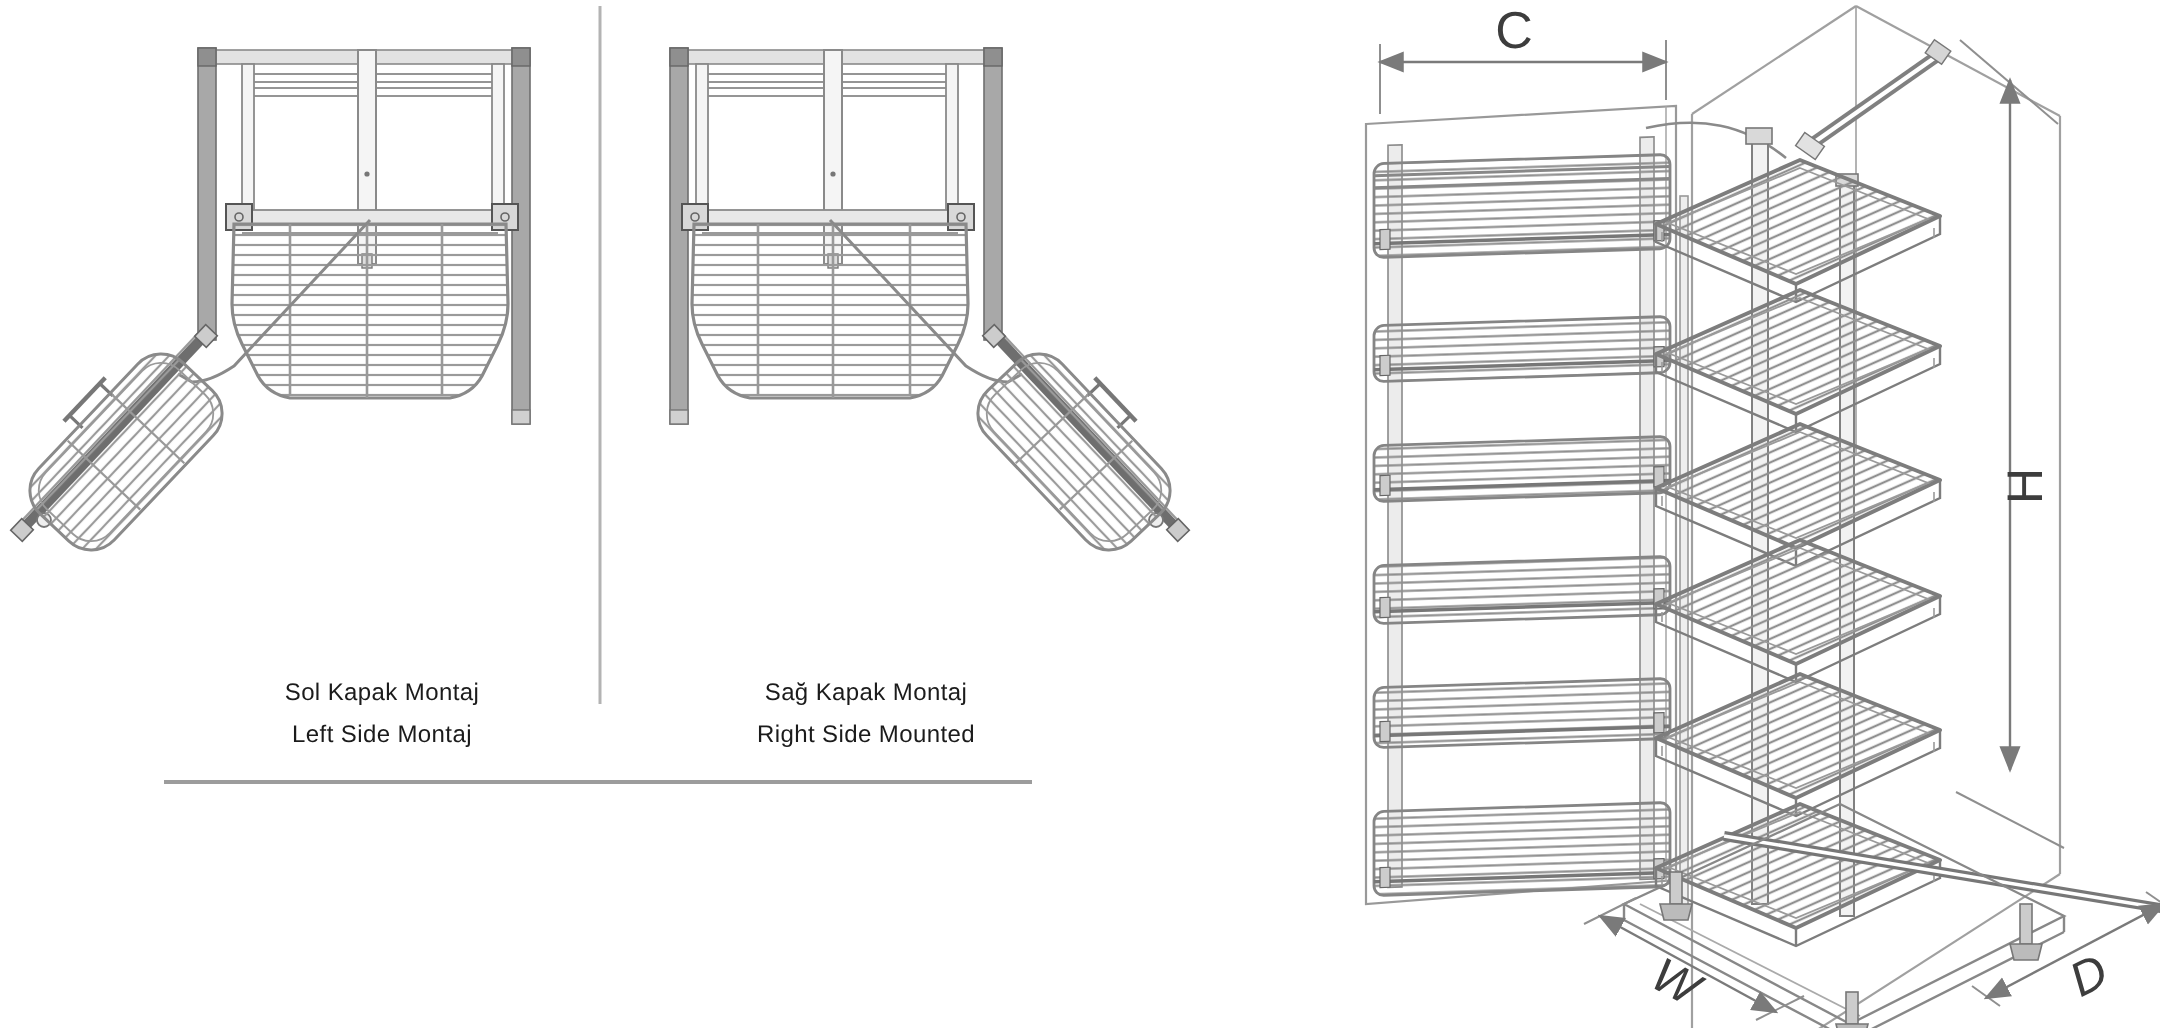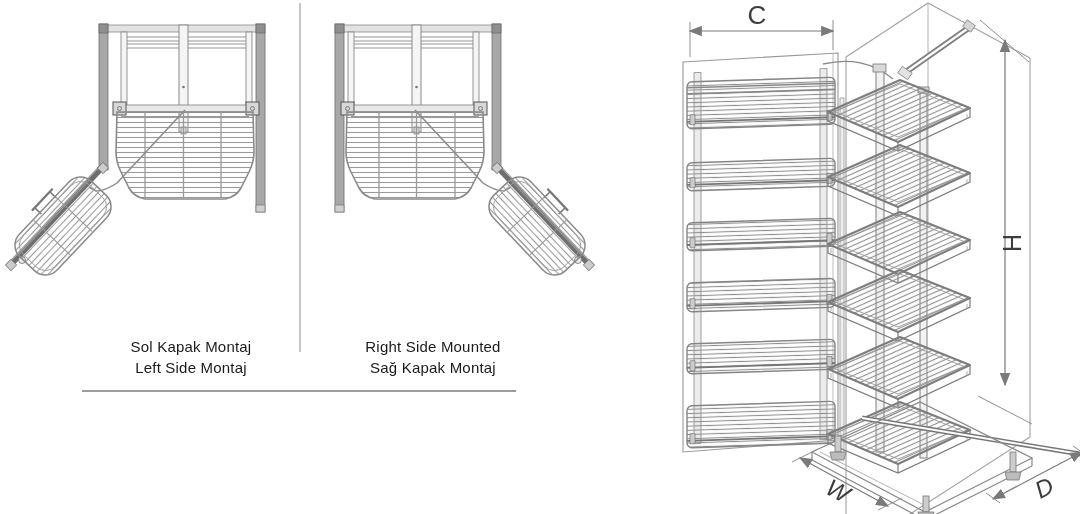--- a/index.html
+++ b/index.html
@@ -7,21 +7,21 @@
     position:relative;
     width:1080px;height:514px;
     background:#ffffff;
     overflow:hidden;
     font-family:"Liberation Sans",sans-serif;
   }
   .drawing{position:absolute;left:0;top:0;}
   .caption{
     position:absolute;
     text-align:center;
-    font-size:15px;
+    font-size:12px;
     line-height:21px;
     color:#1b1b1b;
     letter-spacing:.2px;
   }
 </style>
 </head>
 <body>
 
 <div class="canvas">
 
@@ -261,17 +261,17 @@
       <text transform="translate(1048,495) rotate(-27)" font-size="24" font-style="italic" text-anchor="middle" fill="#3d3d3d" font-family="Liberation Sans, sans-serif">D</text>
     </g>
   </g>
 </svg>
 
   <div class="caption" style="left:84px;top:336px;width:214px">
     <div>Sol Kapak Montaj</div>
     <div>Left Side Montaj</div>
   </div>
   <div class="caption" style="left:326px;top:336px;width:214px">
+    <div>Sağ Kapak Montaj</div>
     <div>Right Side Mounted</div>
-    <div>Sağ Kapak Montaj</div>
   </div>
 
 </div>
 
 </body></html>

